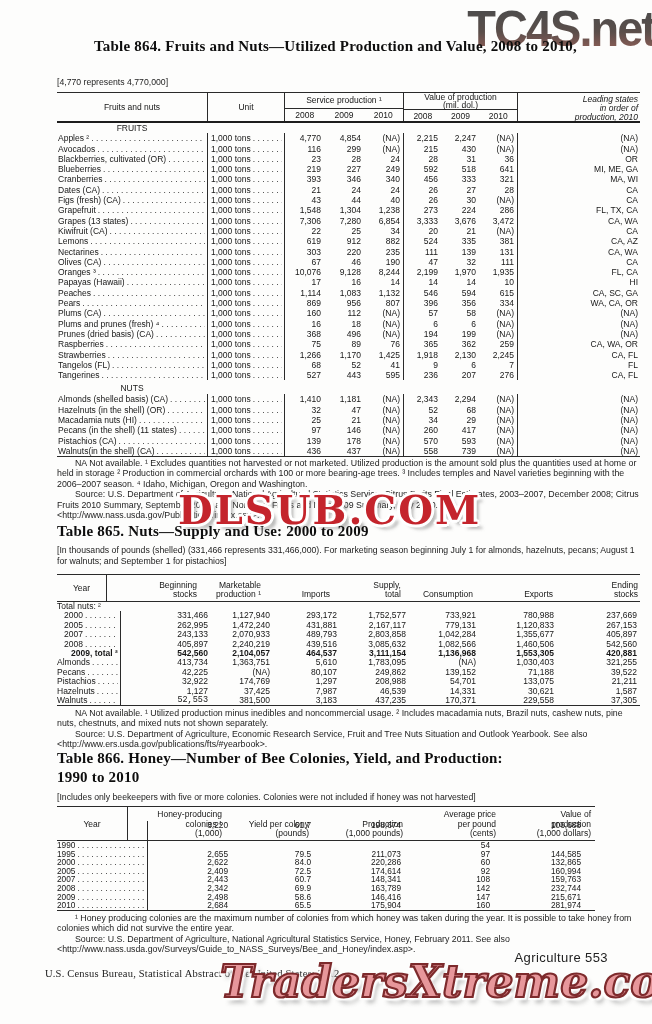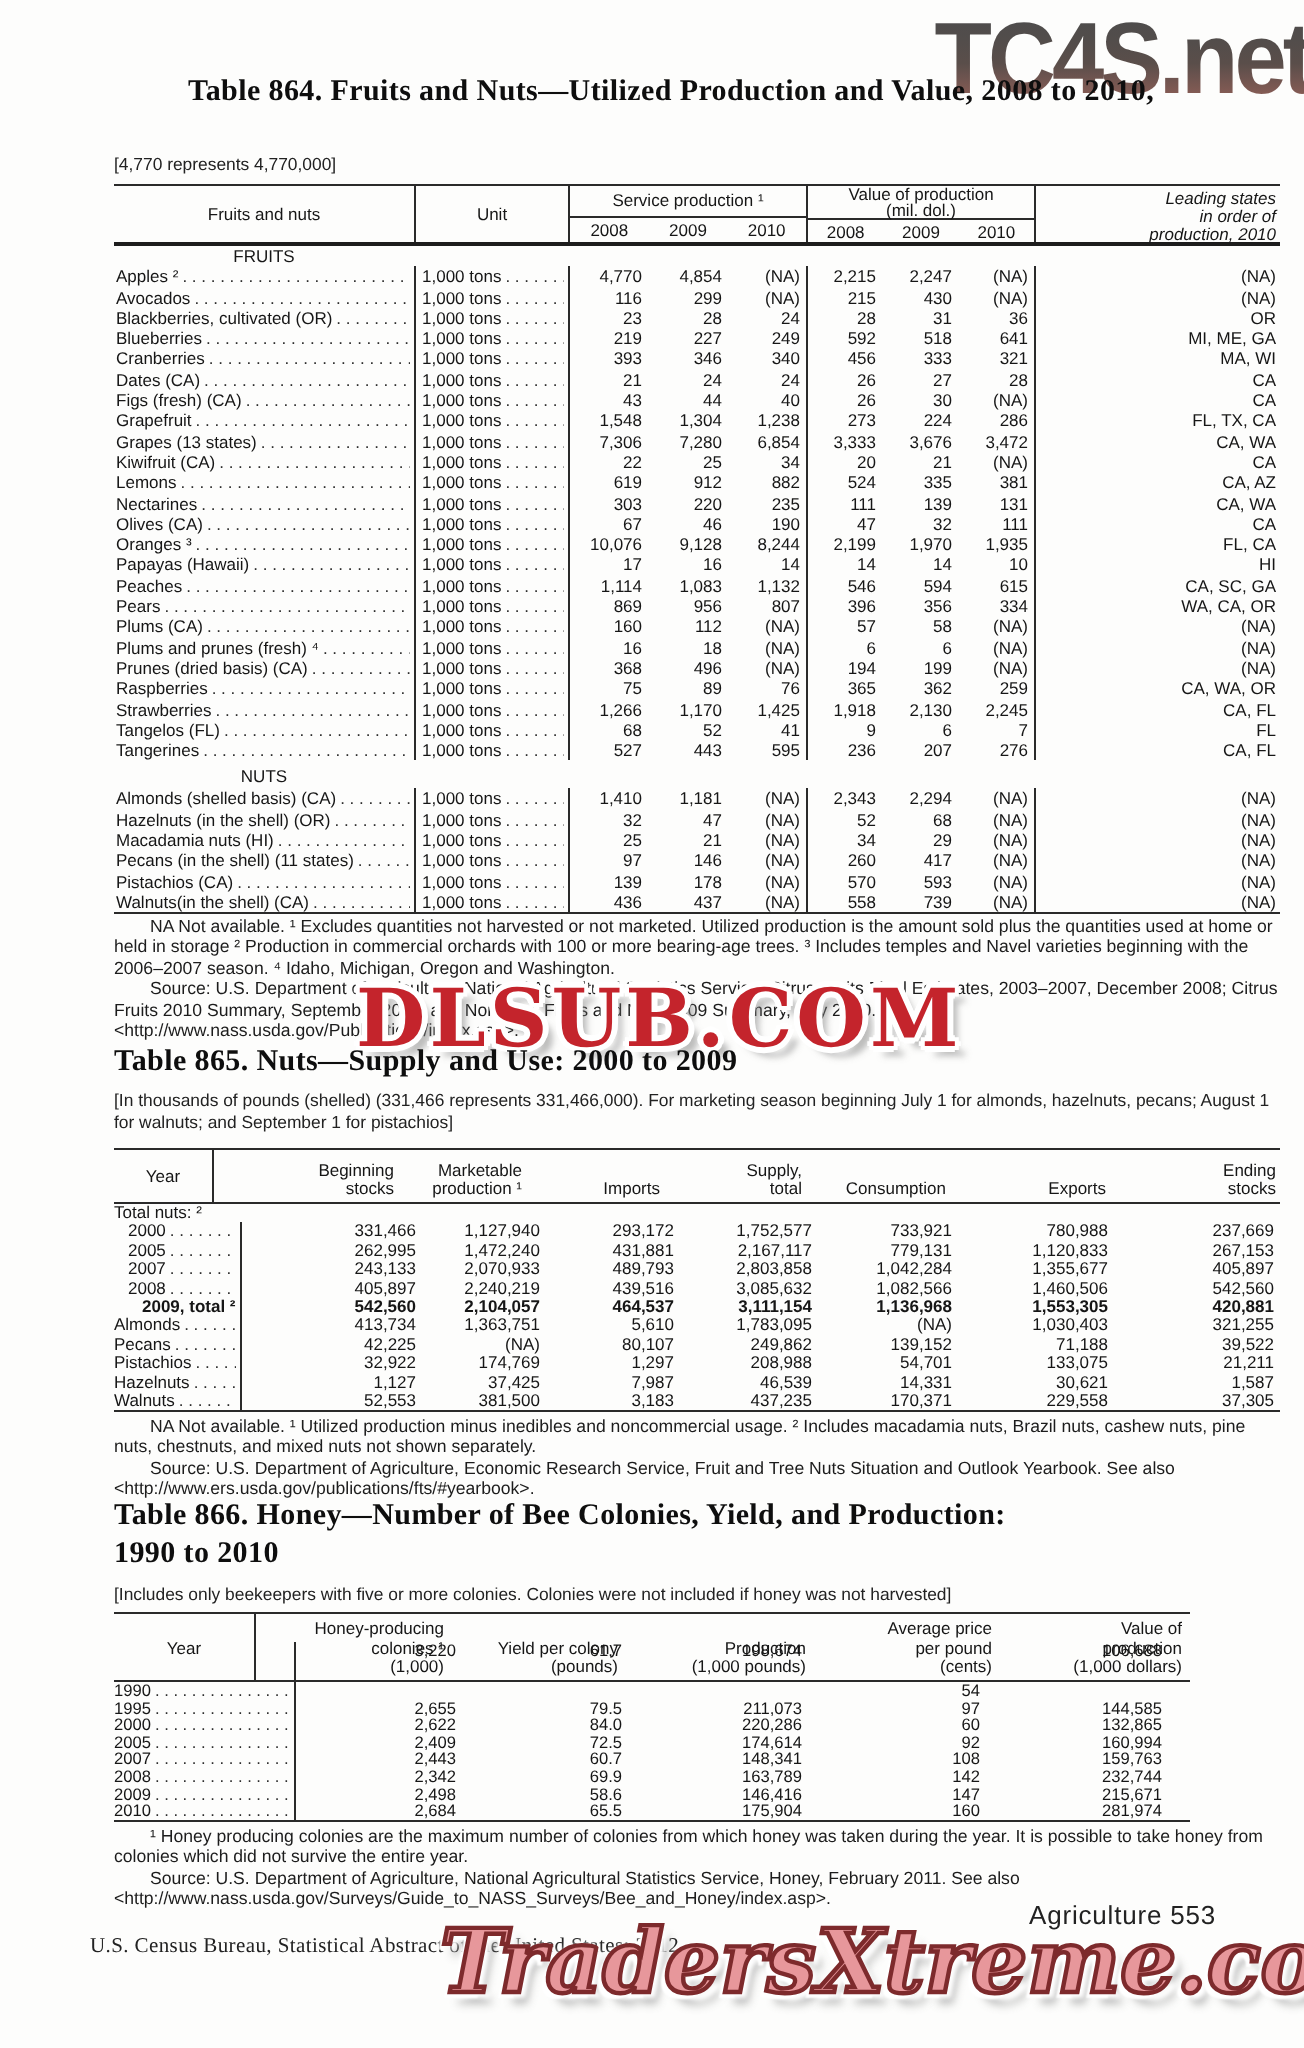--- a/index.html
+++ b/index.html
@@ -864,21 +864,21 @@
             <div class="cell num" style="width: 78px;">30,621</div>
             <div class="cell num" style="width: 83px;">1,587</div>
           </div>
         </div>
         <div class="row">
           <div class="cell c-lbl lblflex" style="padding-left: 0px;">
             <span>Walnuts</span>
             <span class="dots"></span>
           </div>
           <div class="c-data bl">
-            <div class="cell num" style="width: 90px;">52,553</div>
+            <div class="cell num" style="width: 90px; font-family: Liberation Mono, monospace;">52,553</div>
             <div class="cell num" style="width: 62px;">381,500</div>
             <div class="cell num" style="width: 67px;">3,183</div>
             <div class="cell num" style="width: 69px;">437,235</div>
             <div class="cell num" style="width: 70px;">170,371</div>
             <div class="cell num" style="width: 78px;">229,558</div>
             <div class="cell num" style="width: 83px;">37,305</div>
           </div>
         </div>
       </div>
   </div>

